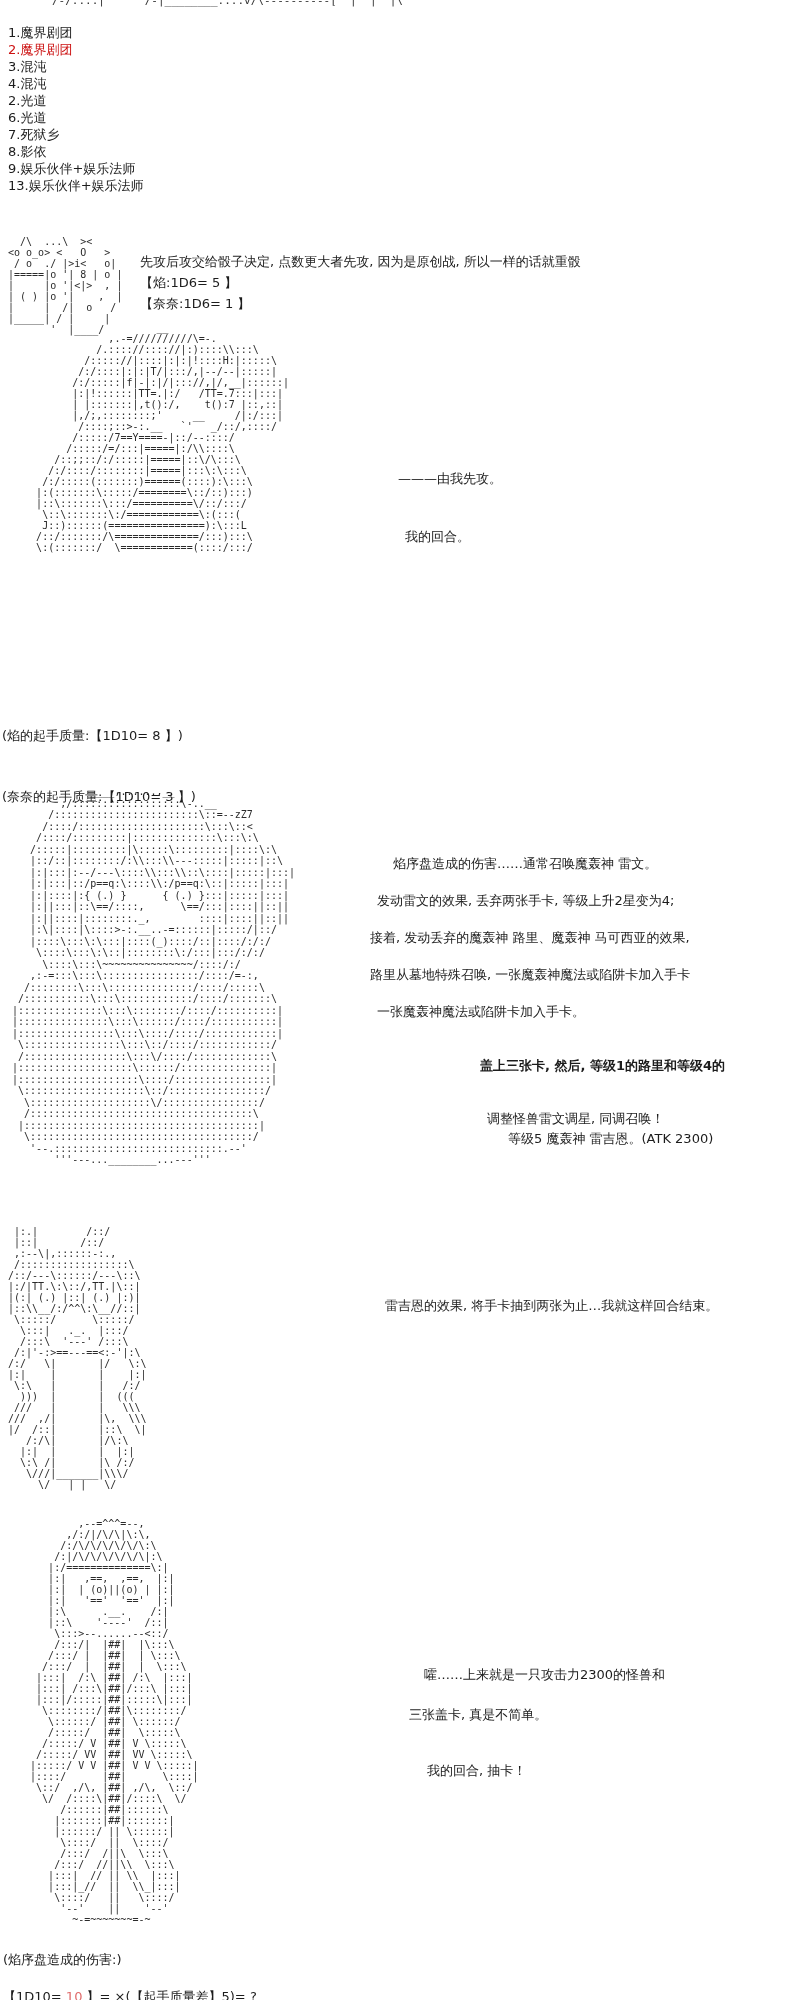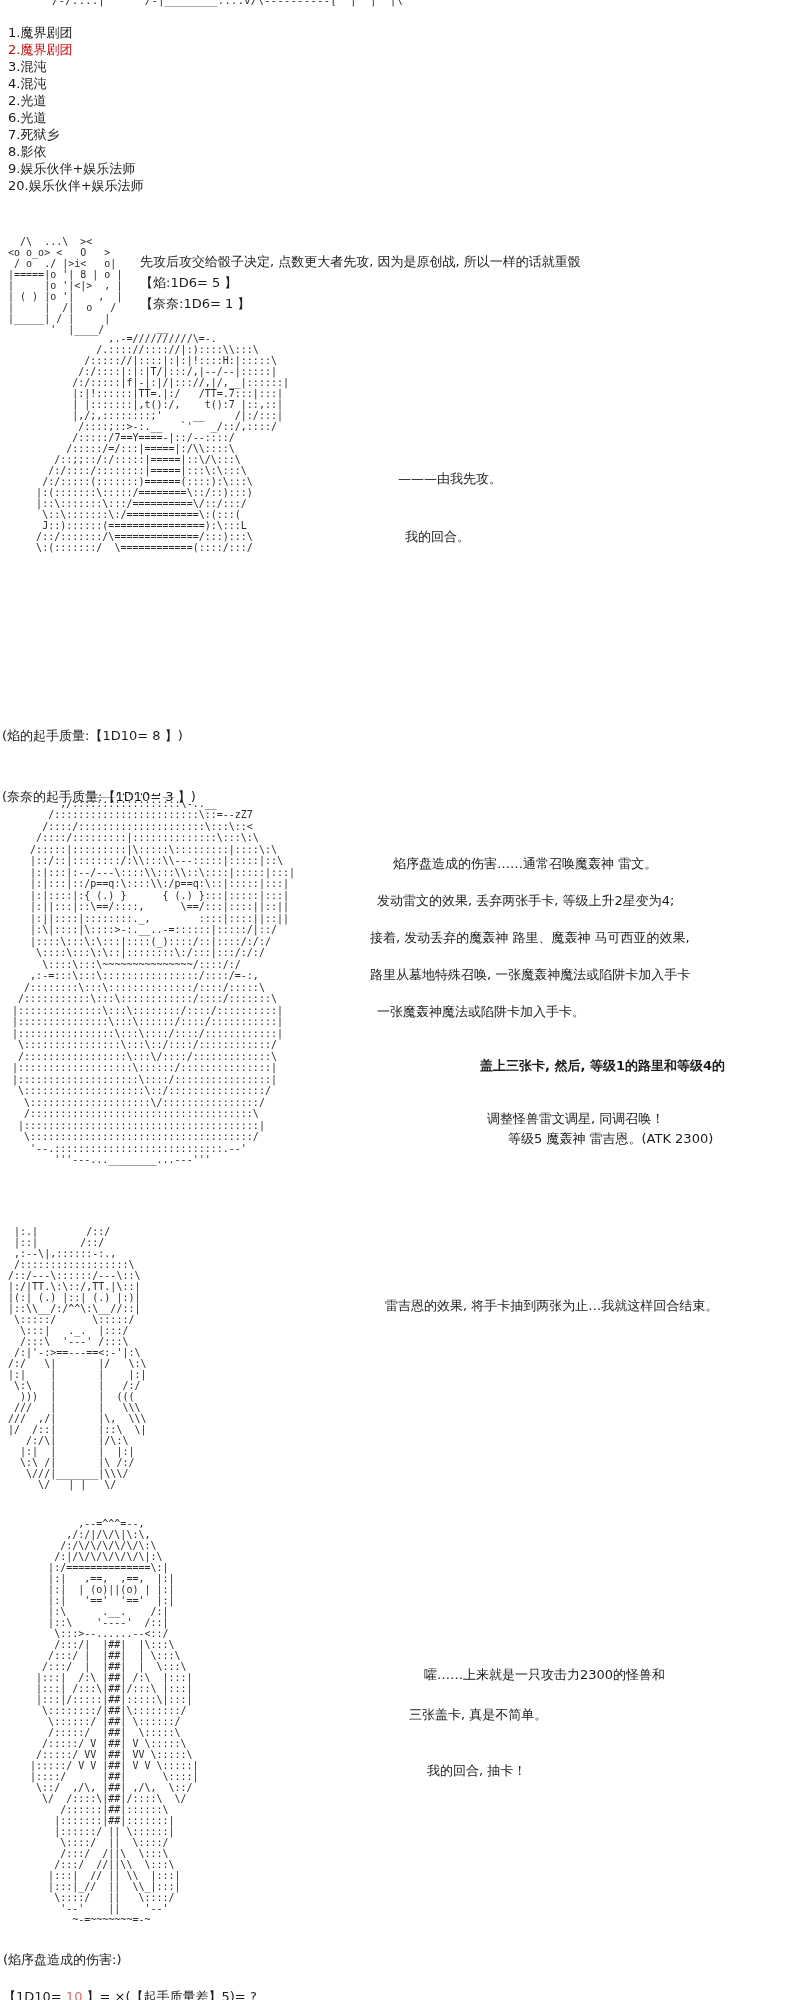--- a/index.html
+++ b/index.html
@@ -57,21 +57,21 @@
   <div id="deck-list">
     <div class="deck-item">1.魔界剧团</div>
     <div class="deck-item red">2.魔界剧团</div>
     <div class="deck-item">3.混沌</div>
     <div class="deck-item">4.混沌</div>
     <div class="deck-item">2.光道</div>
     <div class="deck-item">6.光道</div>
     <div class="deck-item">7.死狱乡</div>
     <div class="deck-item">8.影依</div>
     <div class="deck-item">9.娱乐伙伴+娱乐法师</div>
-    <div class="deck-item">20.娱乐伙伴+娱乐法师</div>
+    <div class="deck-item">13.娱乐伙伴+娱乐法师</div>
   </div>
 
   <pre id="aa-dice" class="aa">   /\  ...\  &gt;&lt;
  &lt;o o_o&gt; &lt;   O   &gt;
   / o  ./ |&gt;i&lt;   o|
  |=====|o '| 8 | o |
  |     |o '|&lt;|&gt;  , |
  | ( ) |o '|    ,  |
  |     |  /|  o   /
  |_____| / |     |

